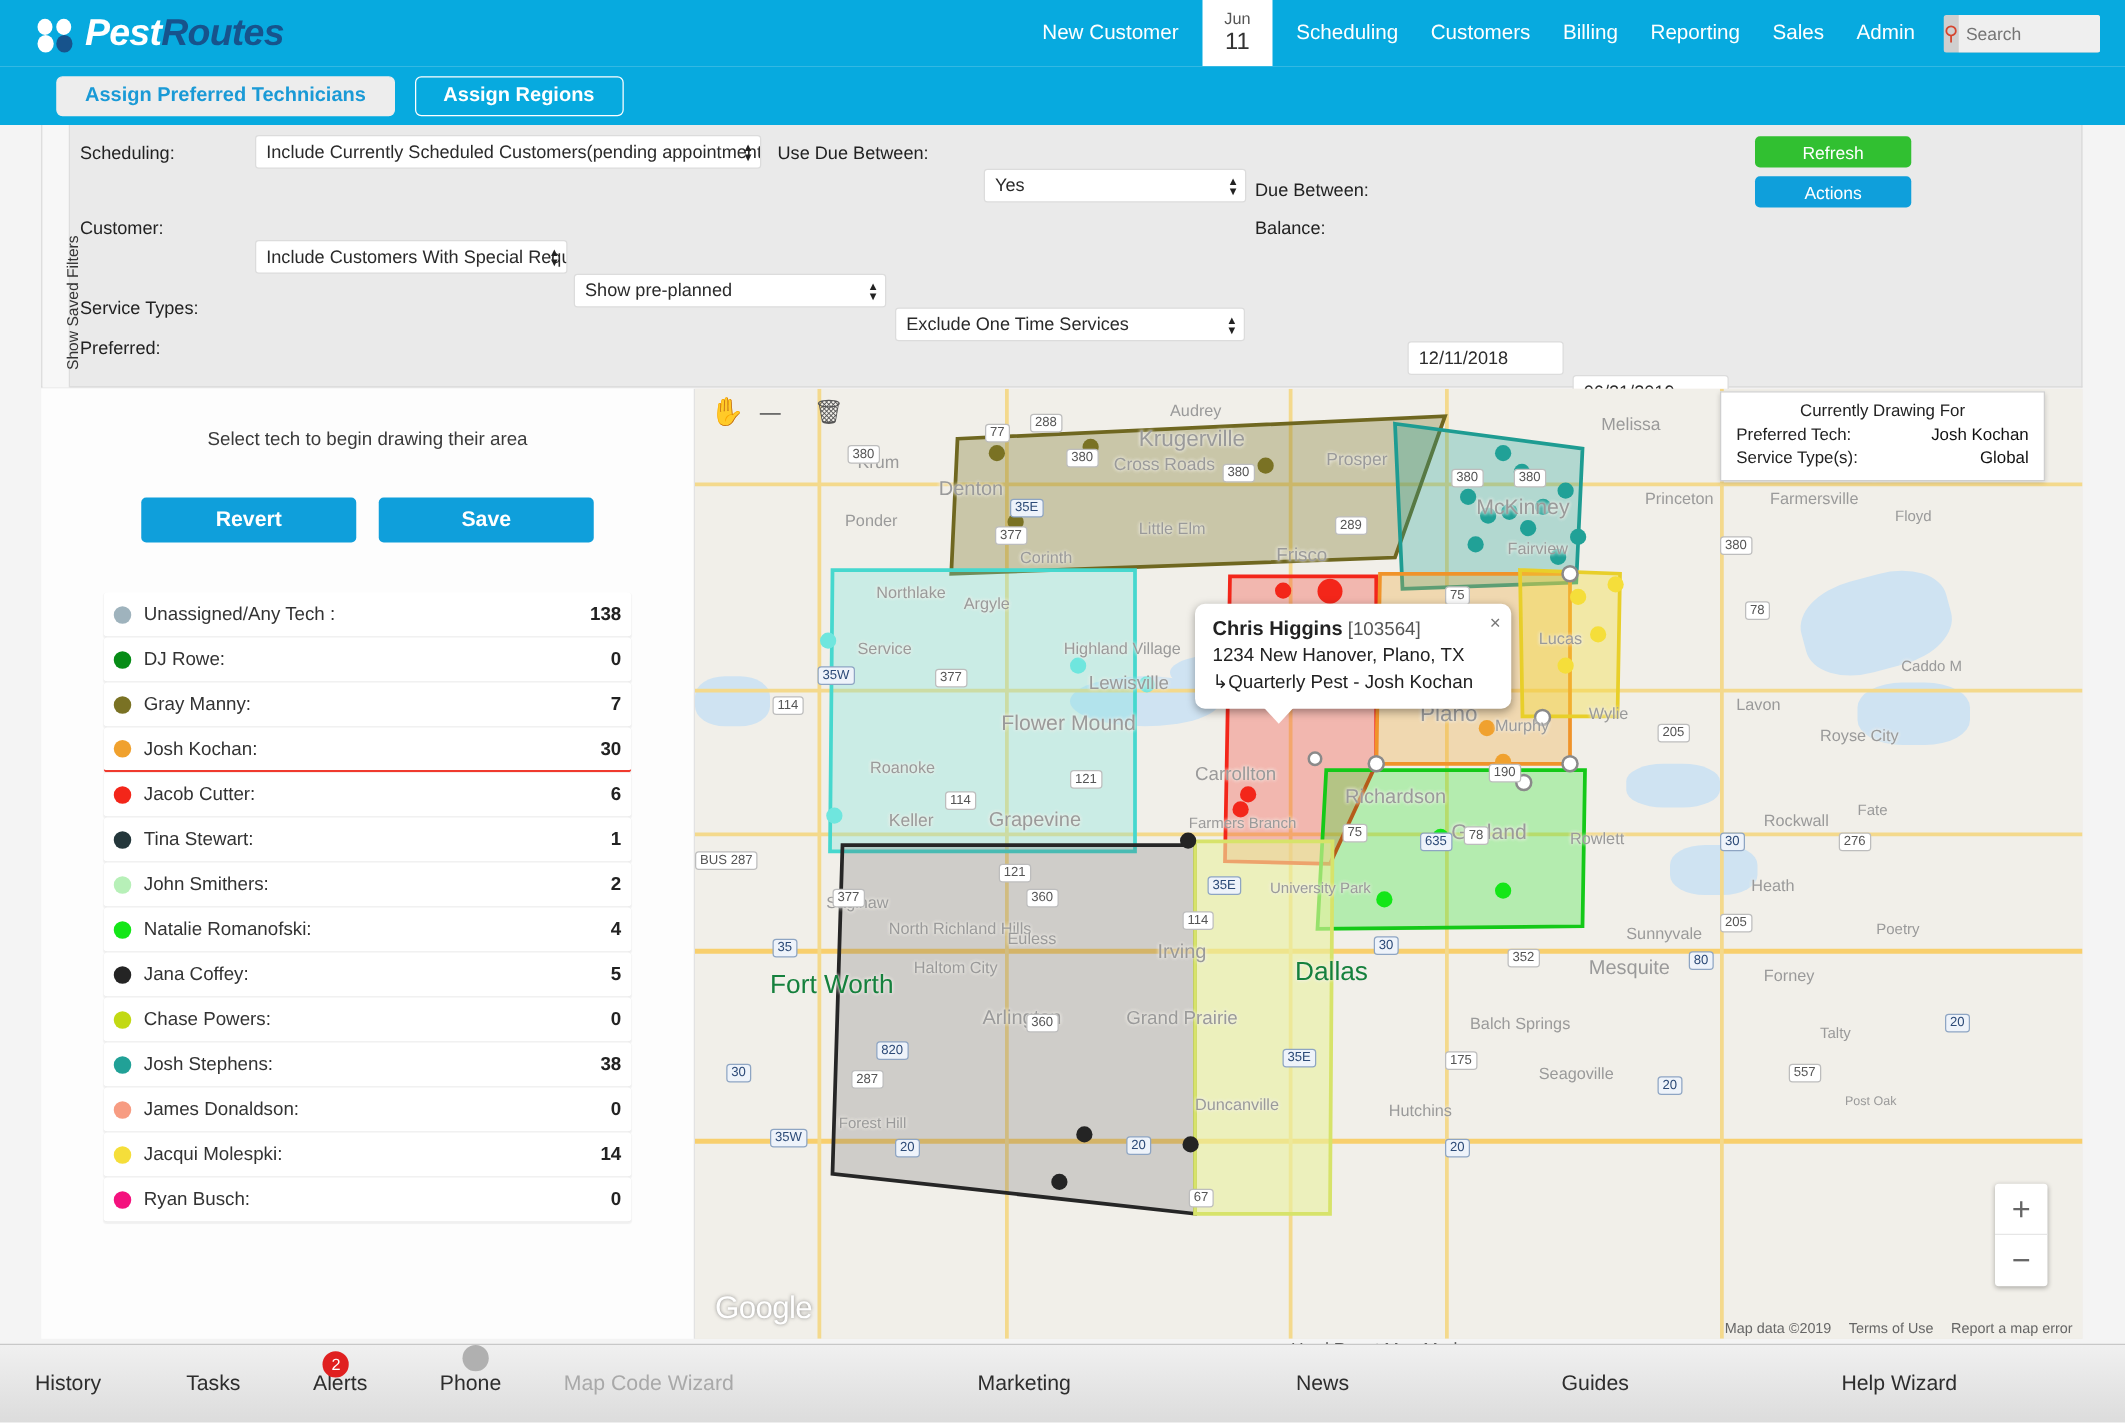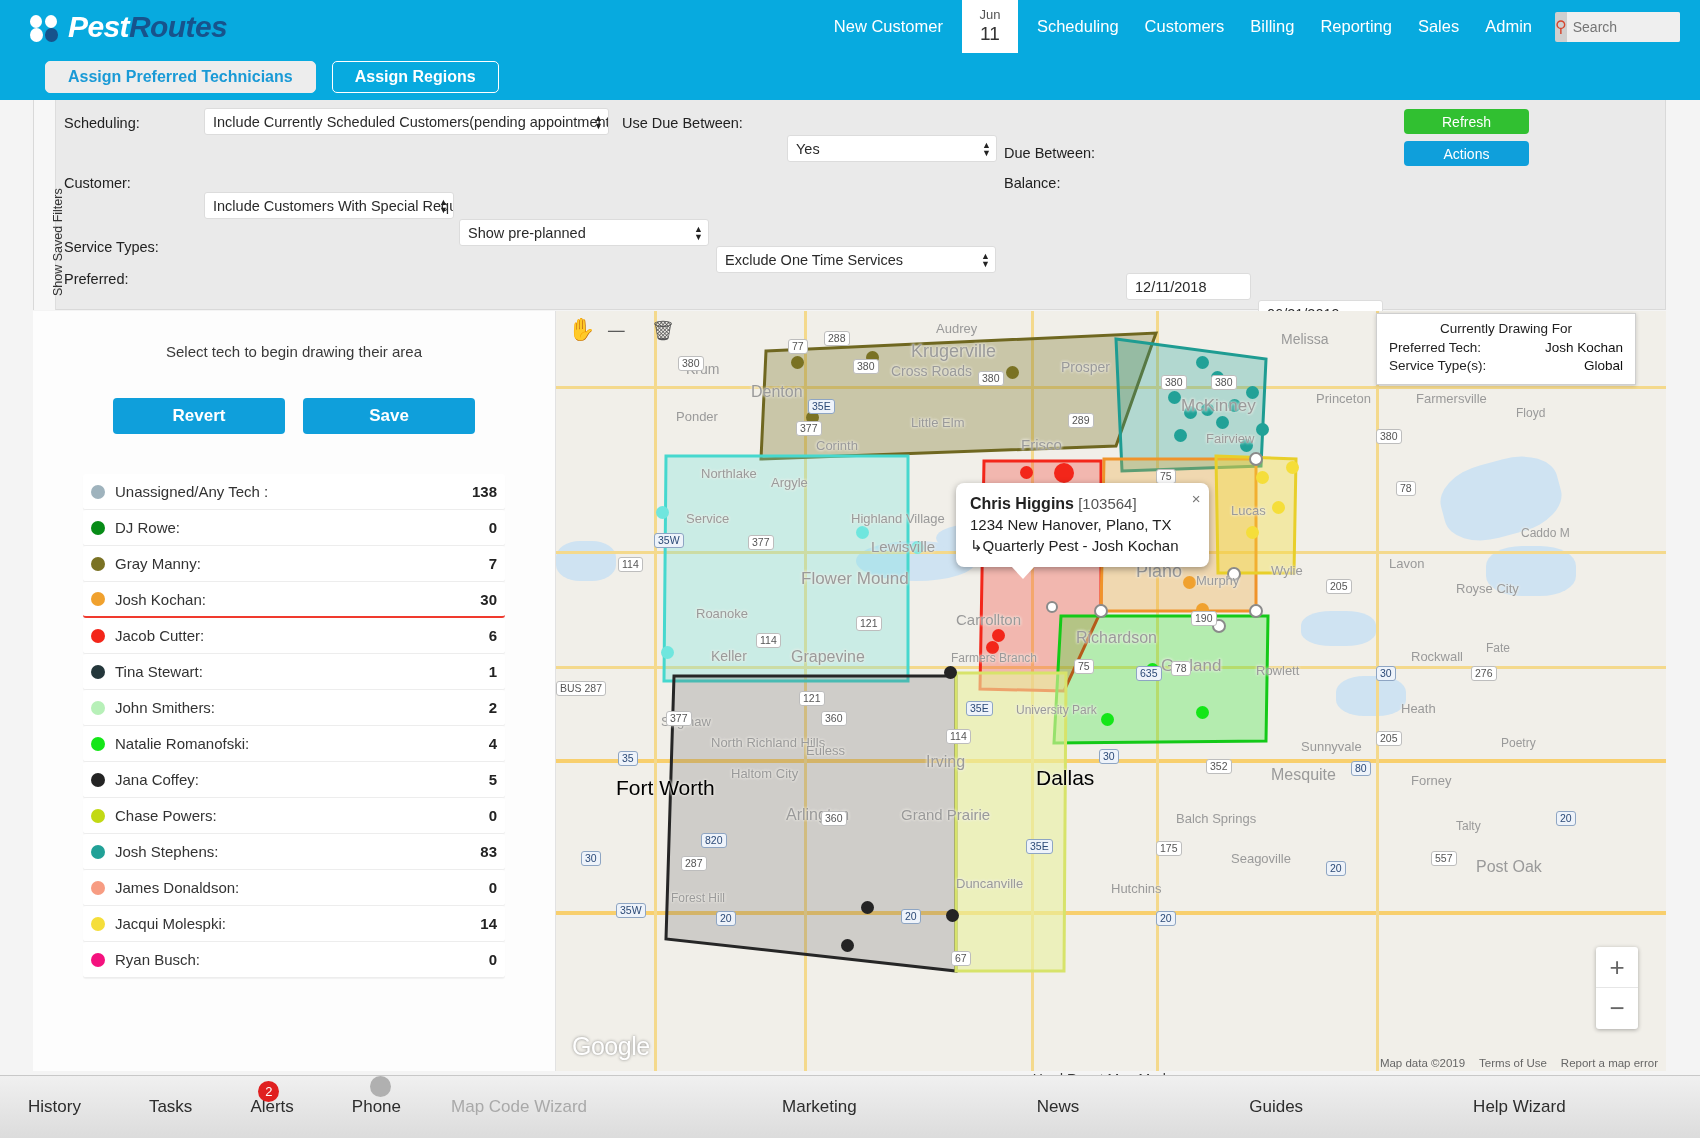--- a/index.html
+++ b/index.html
@@ -134,21 +134,21 @@
   }
   .map-bg { position: absolute; inset: 0; background: #f1efe9; }
   .water {
     position: absolute; background: #cfe3f2; border-radius: 40%;
   }
   .road { position: absolute; background: #f4d98c; }
   .maplabel {
     position: absolute; color: #9a9a9a; font-size: 15px; white-space: nowrap;
     text-shadow: 0 0 3px #f1efe9, 0 0 3px #f1efe9;
   }
-  .maplabel.big { font-size: 21px; color: #000000; }
+  .maplabel.big { font-size: 21px; color: #15803d; }
   .shield {
     position: absolute; background: #fff; border: 1px solid #bdbdbd; border-radius: 3px;
     font-size: 10.5px; color: #555; padding: 1px 3px; line-height: 11px;
   }
   .shield.blue { background: #eef3fa; border-color: #8ea5c3; color: #2c4a77; }
   .pin { position: absolute; width: 13px; height: 13px; border-radius: 50%; }
 
   .maptools {
     position: absolute; left: 12px; top: 8px; display: flex; gap: 12px; align-items: center;
   }
@@ -458,21 +458,21 @@
           <span class="tcount">5</span>
         </div>
         <div class="techrow">
           <span class="dot" style="background: rgb(194, 217, 20);"></span>
           <span class="tname">Chase Powers:</span>
           <span class="tcount">0</span>
         </div>
         <div class="techrow">
           <span class="dot" style="background: rgb(33, 161, 151);"></span>
           <span class="tname">Josh Stephens:</span>
-          <span class="tcount">83</span>
+          <span class="tcount">38</span>
         </div>
         <div class="techrow">
           <span class="dot" style="background: rgb(247, 156, 130);"></span>
           <span class="tname">James Donaldson:</span>
           <span class="tcount">0</span>
         </div>
         <div class="techrow">
           <span class="dot" style="background: rgb(245, 222, 58);"></span>
           <span class="tname">Jacqui Molespki:</span>
           <span class="tcount">14</span>
@@ -630,21 +630,21 @@
         <div class="maplabel big" style="left: 480px; top: 455px; font-size: 21px;">Dallas</div>
         <div class="maplabel" style="left: 715px; top: 455px; font-size: 16px;">Mesquite</div>
         <div class="maplabel" style="left: 855px; top: 462px; font-size: 13px;">Forney</div>
         <div class="maplabel" style="left: 230px; top: 495px; font-size: 16px;">Arlington</div>
         <div class="maplabel" style="left: 345px; top: 495px; font-size: 15px;">Grand Prairie</div>
         <div class="maplabel" style="left: 620px; top: 500px; font-size: 13px;">Balch Springs</div>
         <div class="maplabel" style="left: 900px; top: 508px; font-size: 12px;">Talty</div>
         <div class="maplabel" style="left: 675px; top: 540px; font-size: 13px;">Seagoville</div>
         <div class="maplabel" style="left: 400px; top: 565px; font-size: 13px;">Duncanville</div>
         <div class="maplabel" style="left: 555px; top: 570px; font-size: 13px;">Hutchins</div>
-        <div class="maplabel" style="left: 920px; top: 547px; font-size: 16px;">Post Oak</div>
+        <div class="maplabel" style="left: 920px; top: 565px; font-size: 10px;">Post Oak</div>
         <div class="maplabel" style="left: 115px; top: 580px; font-size: 12px;">Forest Hill</div>
       </div>
     <div id="mapshields">
         <div class="shield" style="left: 232px; top: 28px;">77</div>
         <div class="shield" style="left: 268px; top: 20px;">288</div>
         <div class="shield" style="left: 122px; top: 45px;">380</div>
         <div class="shield" style="left: 297px; top: 48px;">380</div>
         <div class="shield" style="left: 422px; top: 60px;">380</div>
         <div class="shield" style="left: 605px; top: 64px;">380</div>
         <div class="shield" style="left: 655px; top: 64px;">380</div>

